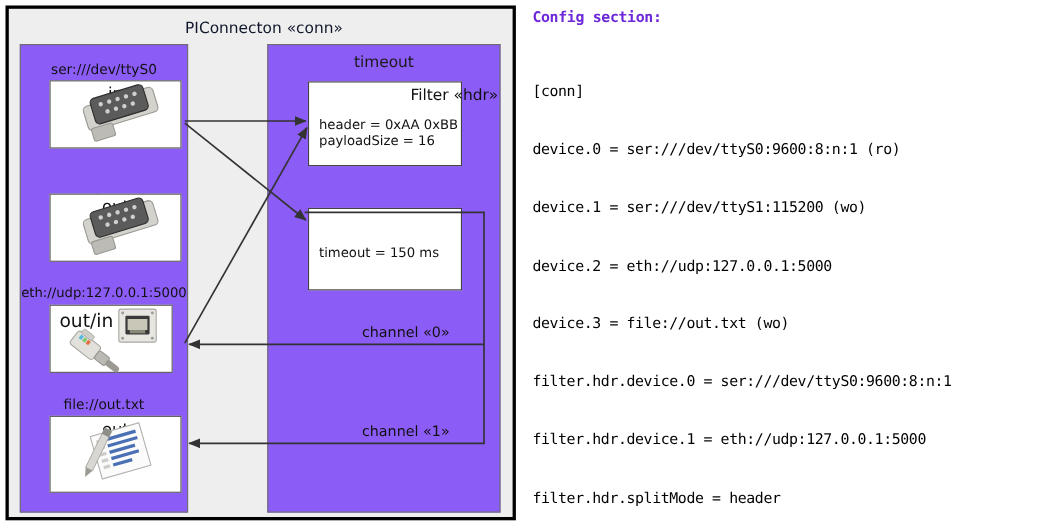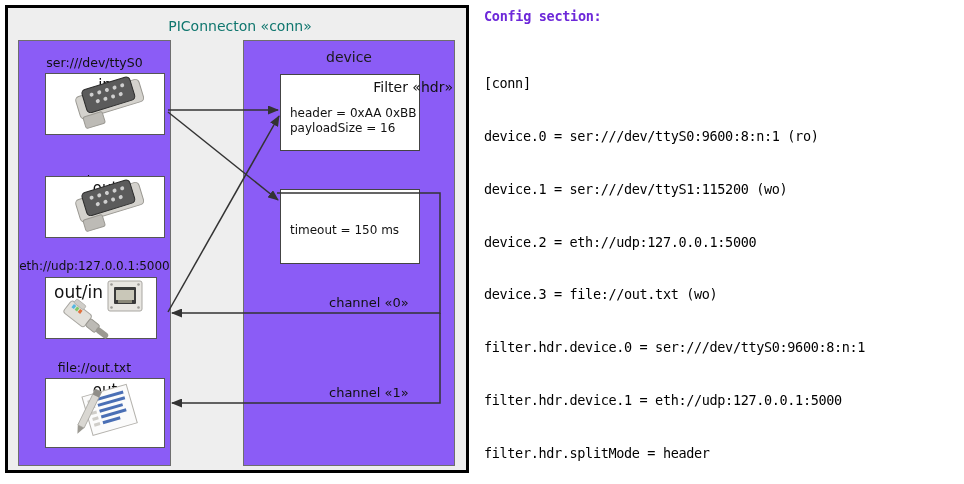--- a/index.html
+++ b/index.html
@@ -6,21 +6,21 @@
   body{width:964px;height:484px;position:relative;overflow:hidden;
        font-family:"DejaVu Sans","Liberation Sans",sans-serif;color:#000;}
 
   
   #diagram{position:absolute;left:0;top:0;width:478px;height:484px;}
 
   .outer-frame{position:absolute;left:5px;top:5px;width:464px;height:468px;
                border:3px solid #000;background:#eeeeee;box-sizing:border-box;}
 
   .frame-title{position:absolute;left:0;top:10px;width:464px;text-align:center;
-               font-size:14px;color:#0f766e;letter-spacing:0px;}
+               font-size:14px;color:#0f172a;letter-spacing:0px;}
 
   .panel{position:absolute;background:#8b5cf6;border:1px solid #6e6e6e;
          box-sizing:border-box;}
 
   .devices-panel{left:18px;top:40px;width:153px;height:426px;}
   .filters-panel{left:243px;top:40px;width:212px;height:426px;}
 
   .panel-title{position:absolute;left:0;top:8px;width:100%;text-align:center;
                font-size:14px;color:#1a1a1a;}
 
@@ -168,21 +168,21 @@
               <polygon points="0,40 7,40 3.5,48" fill="#9b9992"></polygon>
               <rect x="0" y="0" width="7" height="6" fill="#8f8d88"></rect>
             </g>
           </g>
         </svg>
       </span>
     </div>
   </div>
 
   <div class="panel filters-panel">
-    <div class="panel-title">device</div>
+    <div class="panel-title">timeout</div>
 
     <div class="filter-box" style="left:36px;top:33px;width:140px;height:77px;">
       <span class="filter-title">Filter «hdr»</span>
       <span class="filter-attr" style="top:31px;">header = 0xAA 0xBB</span>
       <span class="filter-attr" style="top:46px;">payloadSize = 16</span>
     </div>
 
     <div class="filter-box" style="left:36px;top:148px;width:140px;height:75px;">
       <span class="filter-attr" style="top:33px;">timeout = 150 ms</span>
     </div>

